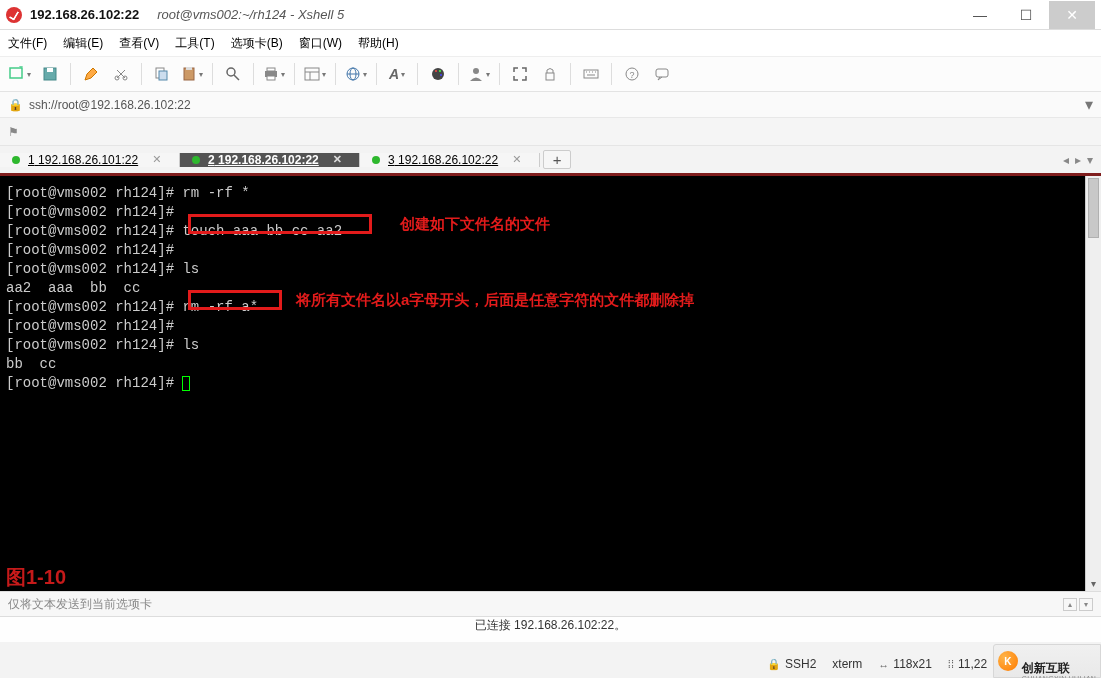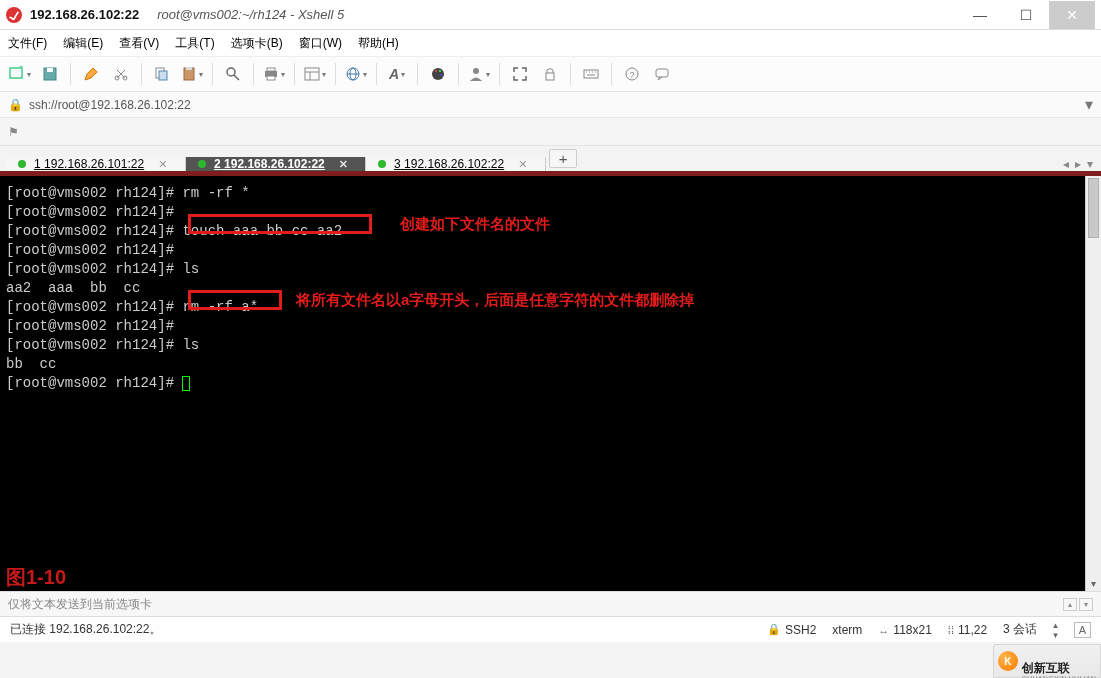--- a/index.html
+++ b/index.html
@@ -132,25 +132,24 @@
     color:#666;
     background:#f5f5f5;
     border-bottom:1px solid #e5e5e5;
   }
   .hint-row .flag { font-size:12px; color:#888;}
 
   
   .tabs {
     height: 30px;
     display:flex;
-    align-items:flex-end;
+    align-items:center;
     background:#f3f3f3;
-    border-bottom:5px solid #7f1d1d;
+    border-bottom:3px solid #7f1d1d;
     position:relative;
-    padding-left:6px;
   }
   .tab {
     display:flex;
     align-items:center;
     padding: 0 12px;
     border-right:1px solid #ccc;
     gap:8px;
     font-size:12px;
     background:#f6f6f6;
     cursor:default;
@@ -278,20 +277,21 @@
   
   .status-bar {
     height: 26px;
     display:flex;
     align-items:center;
     padding:0 10px;
     gap:20px;
     background:#fefefe;
     border-top:1px solid #ddd;
     color:#333;
+    flex-direction:column;
   }
   .status-bar .right { margin-left:auto; display:flex; gap:16px; align-items:center;}
   .status-bar .right span { display:flex; align-items:center; gap:4px;}
   .status-bar .ic { font-size:11px; color:#666;}
 
   
   .watermark {
     position:absolute;
     right:0; bottom:0;
     width:108px;

